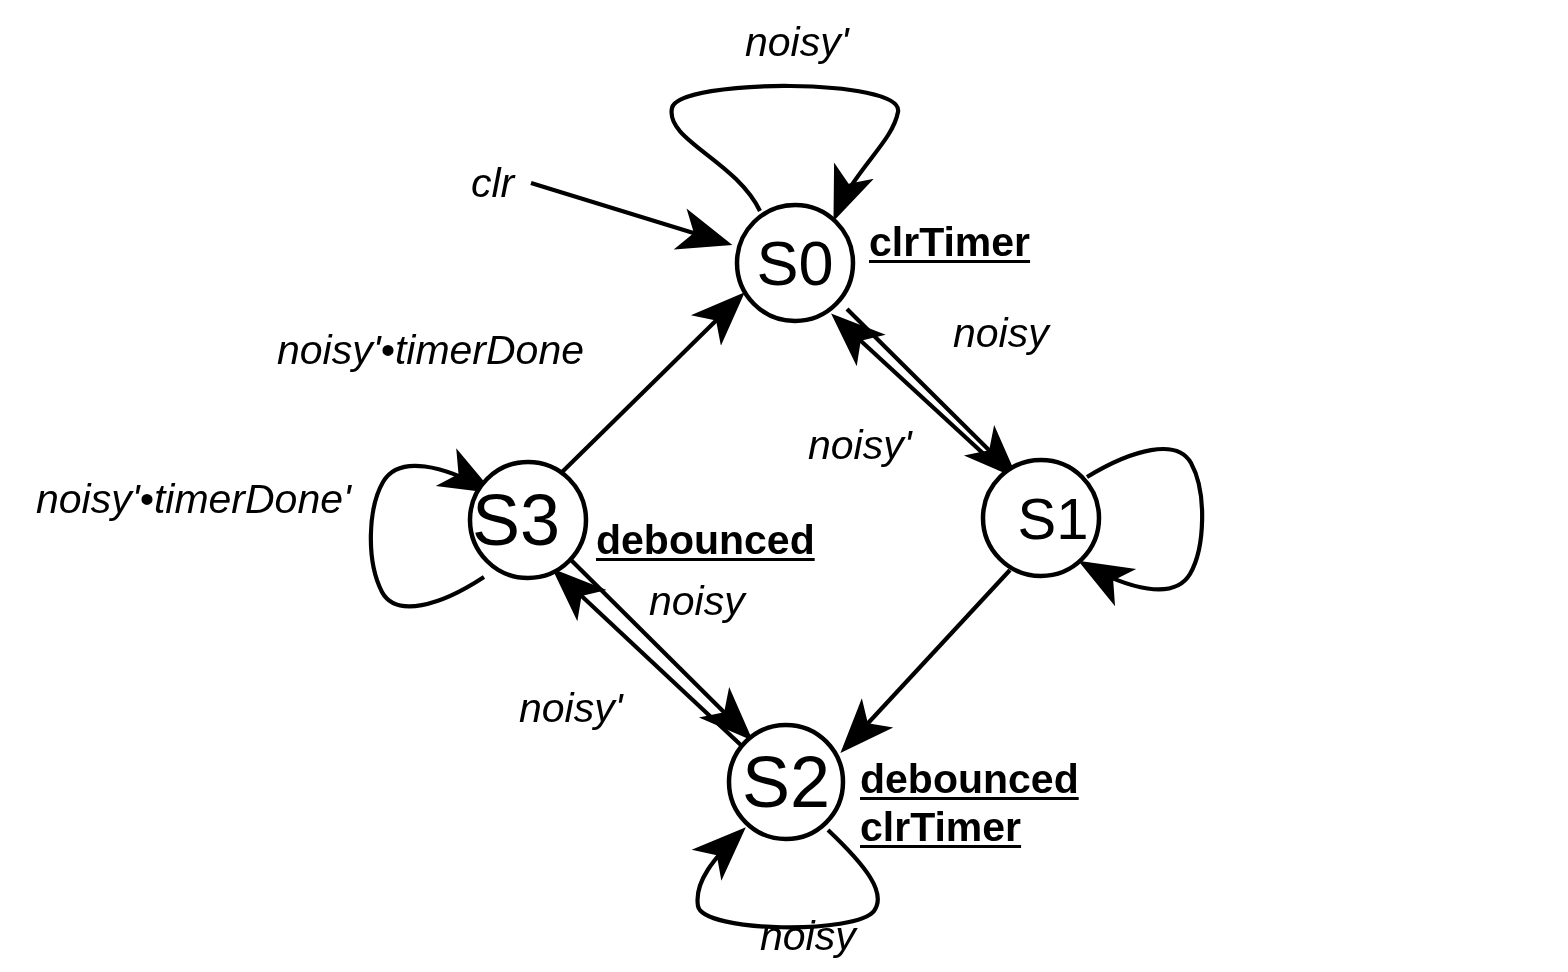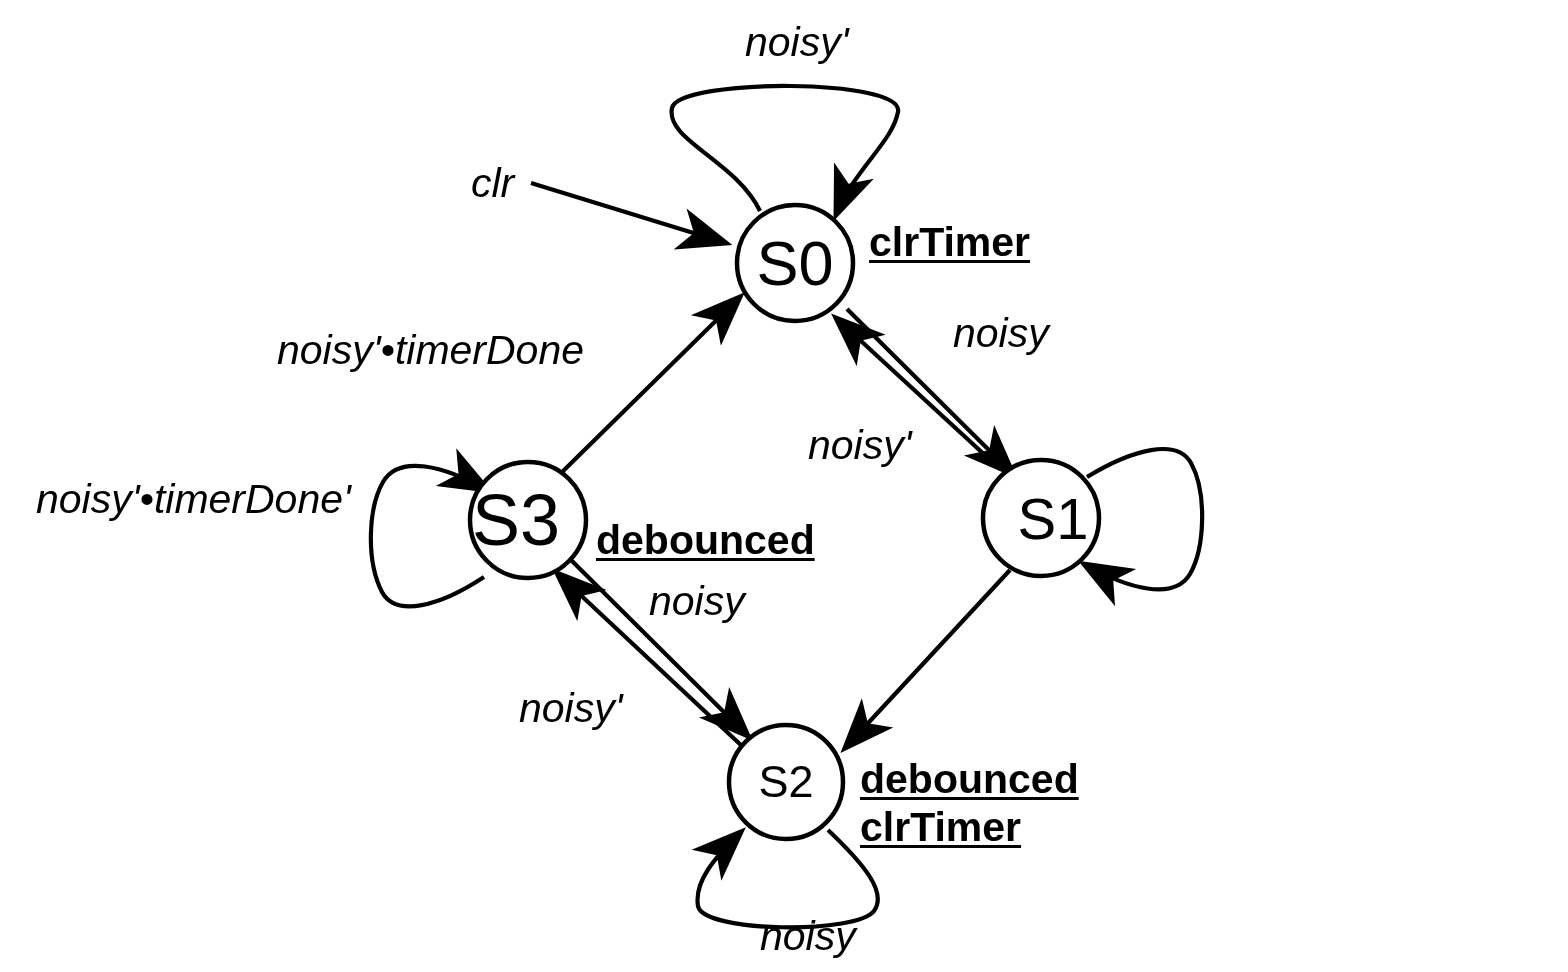--- a/index.html
+++ b/index.html
@@ -110,21 +110,21 @@
     <path class="edge-path" marker-end="url(#arrowhead)" d="M 556,478 L 740,297"></path>
 
     <circle class="state-circle" cx="795" cy="263" r="58"></circle>
     <circle class="state-circle" cx="1041" cy="518" r="58"></circle>
     <circle class="state-circle" cx="786" cy="782" r="57"></circle>
     <circle class="state-circle" cx="528" cy="520" r="58"></circle>
   </svg>
 
   <div class="lbl" style="left:795px; top:263px; transform:translate(-50%,-50%); font-size:63px;">S0</div>
   <div class="lbl" style="left:1041px; top:518px; transform:translate(-50%,-50%); font-size:58px;margin-left:12px;">S1</div>
-  <div class="lbl" style="left:786px; top:782px; transform:translate(-50%,-50%); font-size:45px;">S2</div>
+  <div class="lbl" style="left:786px; top:782px; transform:translate(-50%,-50%); font-size:72px;">S2</div>
   <div class="lbl" style="left:516px; top:520px; transform:translate(-50%,-50%); font-size:72px;">S3</div>
 
   <div class="lbl edge-label" style="left:471px; top:160px;">clr</div>
 
   <div class="lbl edge-label" style="left:745px; top:19px;">noisy'</div>
 
   <div class="lbl edge-label" style="left:953px; top:310px;">noisy</div>
 
   <div class="lbl edge-label" style="left:808px; top:422px;">noisy'</div>
 

